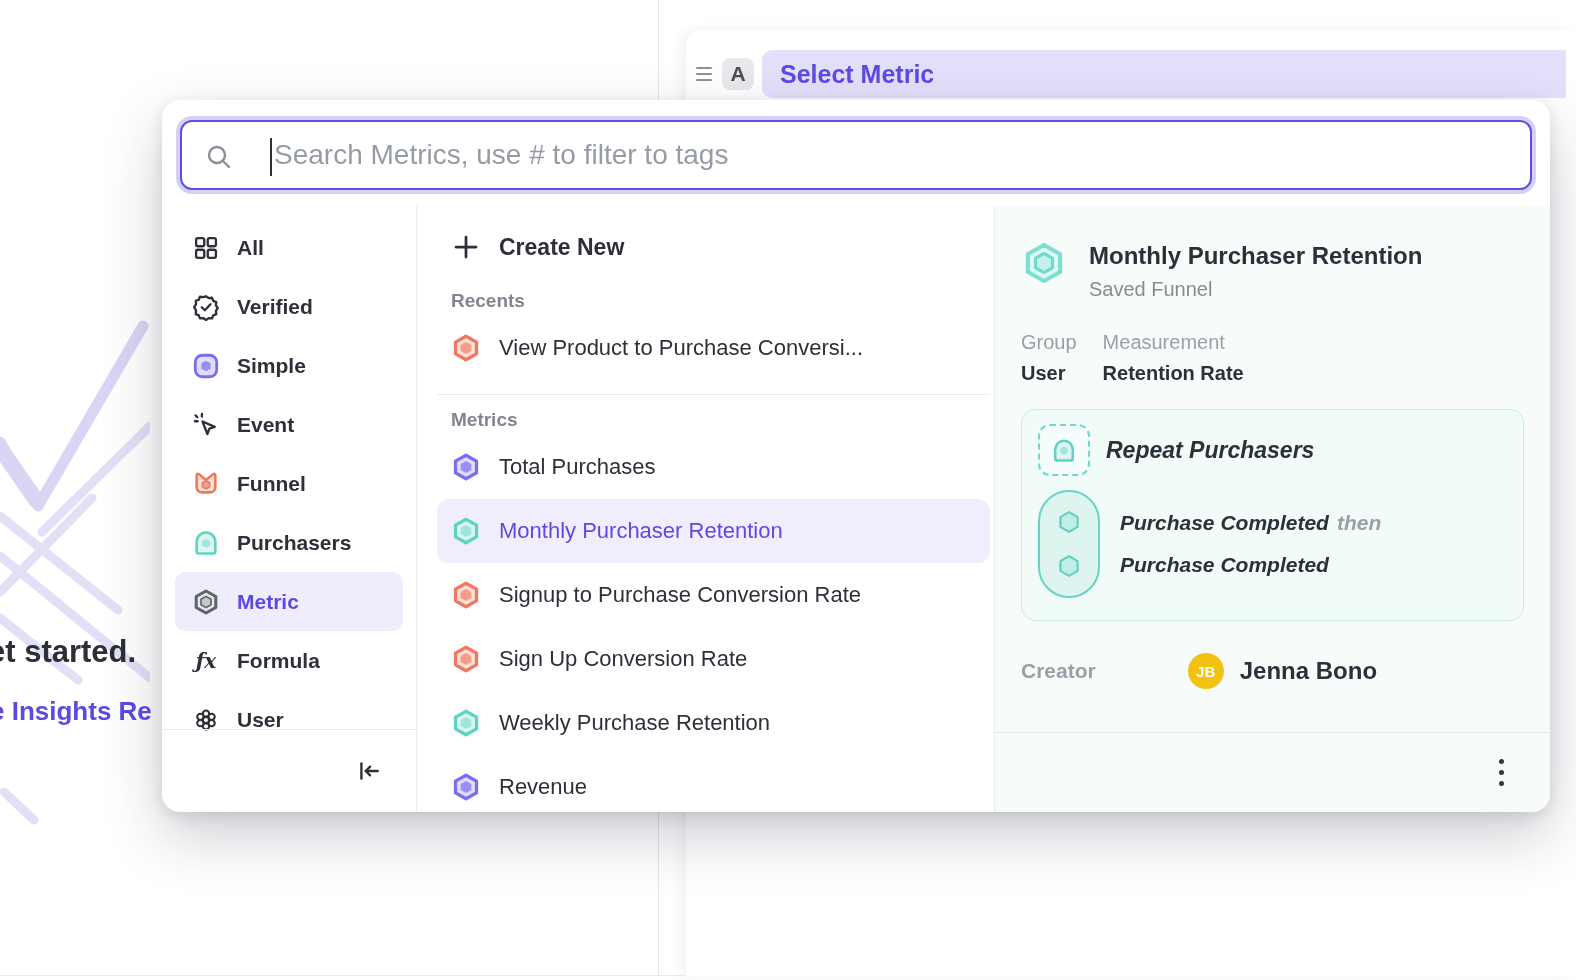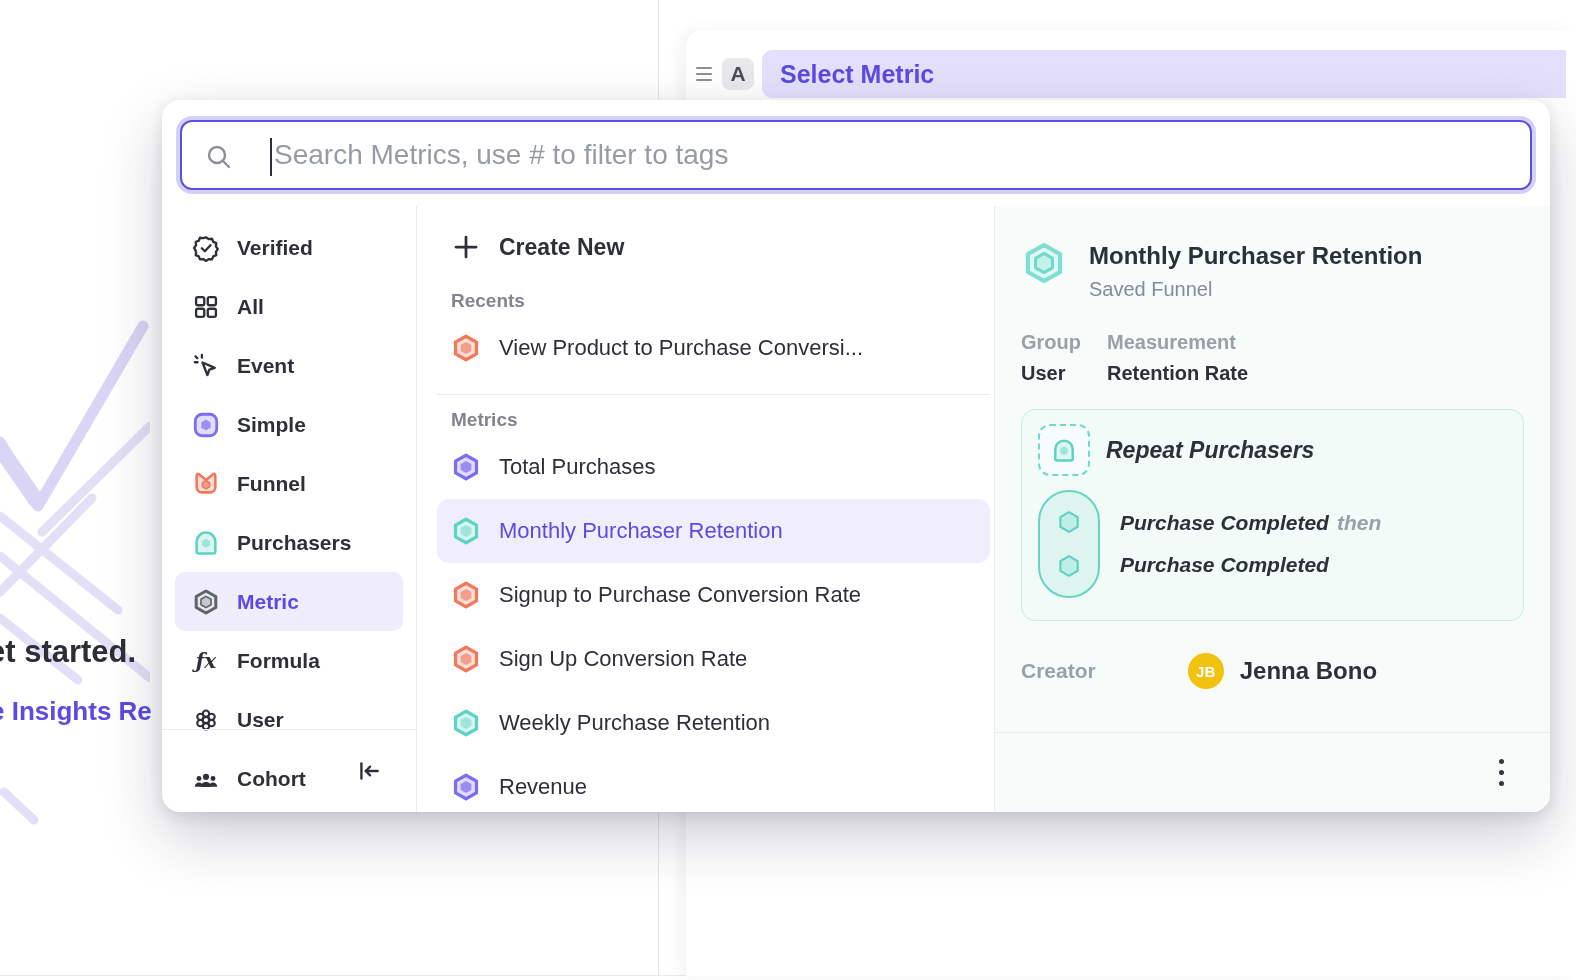--- a/index.html
+++ b/index.html
@@ -65,21 +65,21 @@
   .hex.teal   .outer { fill:#d8f5f0; stroke:#5ed3c4; } .hex.teal .inner { fill:#9fe6da; }
   .hex.orange .outer { fill:#fbded7; stroke:#f0785c; } .hex.orange .inner { fill:#f19f8a; }
   .hex.gray   .outer { fill:#e7e8ea; stroke:#5f636b; } .hex.gray .inner { fill:#c4c7cc; stroke:#5f636b; stroke-width:1.4;}
 
   
   .details { width:555px; background:#f7fbfa; position:relative; padding:34px 26px 0 26px; }
   .d-head { display:flex; gap:22px; align-items:flex-start; }
   .d-title { font-size:24px; font-weight:700; color:#2b2f38; padding-top:2px; }
   .d-sub { font-size:20px; color:#868b94; margin-top:8px; }
   .d-meta { display:flex; gap:26px; margin-top:30px; }
-  .meta-label { font-size:20px; color:#9aa0a8; font-weight:700; }
+  .meta-label { font-size:20px; color:#9aa0a8; font-weight:400; }
   .meta-value { font-size:20px; font-weight:700; margin-top:8px; }
   .d-card { margin-top:24px; background:#f1fbf8; border:1px solid #c9ebe3; border-radius:14px;
     padding:14px 16px 22px 16px;font-style:italic; }
   .card-head { display:flex; align-items:center; gap:16px; }
   .dash-box { width:52px; height:52px; border:2px dashed #6fd8c9; border-radius:12px;
     display:flex; align-items:center; justify-content:center; background:rgba(255,255,255,0.4); }
   .card-title { font-size:23px; font-weight:700; }
   .card-body { display:flex; gap:20px; margin-top:14px; align-items:center; }
   .capsule { width:62px; height:108px; border:2px solid #66d4c5; background:#ddf4ef; border-radius:32px;
     display:flex; flex-direction:column; align-items:center; justify-content:space-evenly; }
@@ -138,59 +138,59 @@
     </div>
   </div>
 
   <div class="modal-body">
 
     <div class="side">
 
       <div class="side-item">
         <span class="ic">
           <svg width="28" height="28" viewBox="0 0 24 24" fill="none" stroke="#2d3039" stroke-width="2">
-            <path d="M12 2.8l2.3 1.6 2.8-.3 1.1 2.6 2.6 1.1-.3 2.8 1.6 2.4-1.6 2.3.3 2.8-2.6 1.1-1.1 2.6-2.8-.3-2.3 1.6-2.4-1.6-2.8.3-1-2.6-2.6-1.1.3-2.8L1.9 12l1.6-2.4-.3-2.8 2.6-1 1-2.6 2.8.3z" stroke-linejoin="round"></path>
-            <polyline points="8.4,12.2 11,14.8 15.8,9.6" stroke-linecap="round" stroke-linejoin="round"></polyline>
-          </svg>
-          </span>
-        <span>Verified</span>
-      </div>
-
-      <div class="side-item">
-        <span class="ic">
-          <svg width="28" height="28" viewBox="0 0 24 24" fill="none" stroke="#2d3039" stroke-width="2">
             <rect x="3.5" y="3.5" width="7" height="7" rx="1.6"></rect>
               <rect x="13.5" y="3.5" width="7" height="7" rx="1.6"></rect>
             <rect x="3.5" y="13.5" width="7" height="7" rx="1.6"></rect>
               <rect x="13.5" y="13.5" width="7" height="7" rx="1.6"></rect>
           </svg>
           </span>
         <span>All</span>
+      </div>
+
+      <div class="side-item">
+        <span class="ic">
+          <svg width="28" height="28" viewBox="0 0 24 24" fill="none" stroke="#2d3039" stroke-width="2">
+            <path d="M12 2.8l2.3 1.6 2.8-.3 1.1 2.6 2.6 1.1-.3 2.8 1.6 2.4-1.6 2.3.3 2.8-2.6 1.1-1.1 2.6-2.8-.3-2.3 1.6-2.4-1.6-2.8.3-1-2.6-2.6-1.1.3-2.8L1.9 12l1.6-2.4-.3-2.8 2.6-1 1-2.6 2.8.3z" stroke-linejoin="round"></path>
+            <polyline points="8.4,12.2 11,14.8 15.8,9.6" stroke-linecap="round" stroke-linejoin="round"></polyline>
+          </svg>
+          </span>
+        <span>Verified</span>
+      </div>
+
+      <div class="side-item">
+        <span class="ic">
+          <svg width="28" height="28" viewBox="0 0 24 24" fill="none">
+            <rect x="2.8" y="2.8" width="18.4" height="18.4" rx="6" fill="#e0ddfb" stroke="#7a6ef0" stroke-width="2.4"></rect>
+            <polygon points="12,7.4 16,9.7 16,14.3 12,16.6 8,14.3 8,9.7" fill="#9b8ef2"></polygon>
+          </svg>
+          </span>
+        <span>Simple</span>
       </div>
 
       <div class="side-item">
         <span class="ic">
           <svg width="28" height="28" viewBox="0 0 24 24" fill="none" stroke="#2d3039" stroke-width="2" stroke-linecap="round" stroke-linejoin="round">
             <path d="M9 9l10.5 4.6-4.6 1.5-1.7 4.6z"></path>
             <line x1="3" y1="3.8" x2="4.6" y2="5.4"></line>
               <line x1="8.5" y1="2.5" x2="8.5" y2="4.8"></line>
               <line x1="2.5" y1="8.8" x2="4.8" y2="8.8"></line>
           </svg>
           </span>
         <span>Event</span>
-      </div>
-
-      <div class="side-item">
-        <span class="ic">
-          <svg width="28" height="28" viewBox="0 0 24 24" fill="none">
-            <rect x="2.8" y="2.8" width="18.4" height="18.4" rx="6" fill="#e0ddfb" stroke="#7a6ef0" stroke-width="2.4"></rect>
-            <polygon points="12,7.4 16,9.7 16,14.3 12,16.6 8,14.3 8,9.7" fill="#9b8ef2"></polygon>
-          </svg>
-          </span>
-        <span>Simple</span>
       </div>
 
       <div class="side-item">
         <span class="ic">
           <svg width="28" height="28" viewBox="0 0 24 24" fill="none">
             <path d="M4 4.6 C4 3.3 5.2 3 6 3.7 L12 8.6 L18 3.7 C18.8 3 20 3.3 20 4.6 L20 14.5 C20 17.2 18 19.2 15.3 19.2 L8.7 19.2 C6 19.2 4 17.2 4 14.5 Z" fill="#fbe0d8" stroke="#f0785c" stroke-width="2.2" stroke-linejoin="round"></path>
             <polygon points="12,9.2 15.1,11 15.1,14.4 12,16.2 8.9,14.4 8.9,11" fill="#f19f8a" stroke="#f0785c" stroke-width="1.4"></polygon>
           </svg>
           </span>
         <span>Funnel</span>
@@ -229,33 +229,20 @@
               <circle cx="16.8" cy="14.7" r="2.7"></circle>
             <circle cx="12" cy="17.4" r="2.7"></circle>
               <circle cx="7.2" cy="14.7" r="2.7"></circle>
               <circle cx="7.2" cy="9.3" r="2.7"></circle>
             <circle cx="12" cy="12" r="2.7"></circle>
           </svg>
           </span>
         <span>User</span>
       </div>
 
-      <div class="side-item">
-        <span class="ic">
-          <svg width="28" height="28" viewBox="0 0 24 24" fill="#2d3039">
-            <circle cx="6" cy="11.6" r="2.1"></circle>
-              <circle cx="18" cy="11.6" r="2.1"></circle>
-              <circle cx="12" cy="10.2" r="2.6"></circle>
-            <path d="M2.4 18.6a3.6 3.6 0 0 1 7.2 0z"></path>
-              <path d="M14.4 18.6a3.6 3.6 0 0 1 7.2 0z"></path>
-            <path d="M7.6 18.8a4.4 4.4 0 0 1 8.8 0z"></path>
-          </svg>
-          </span>
-        <span>Cohort</span>
-      </div>
 
       <div class="side-foot">
         <svg width="26" height="26" viewBox="0 0 24 24" fill="none" stroke="#2d3039" stroke-width="2.2" stroke-linecap="round" stroke-linejoin="round">
           <line x1="5" y1="5" x2="5" y2="19"></line>
             <line x1="20" y1="12" x2="9" y2="12"></line>
           <polyline points="13,8 9,12 13,16"></polyline>
         </svg>
       </div>
     </div>
 

